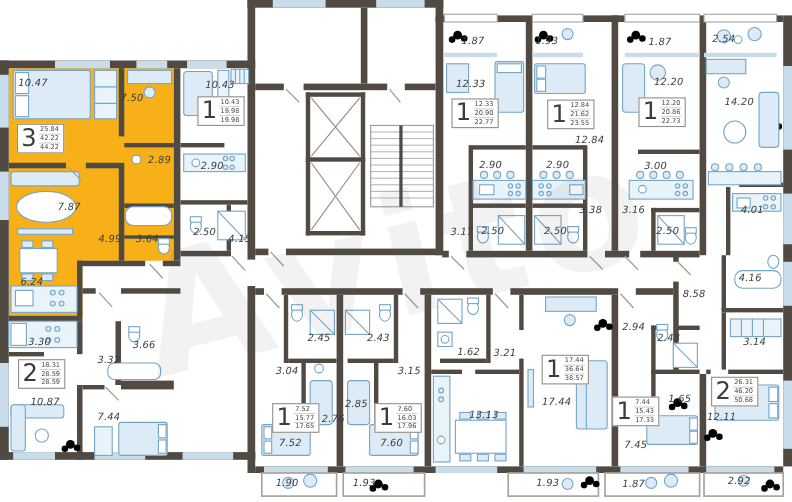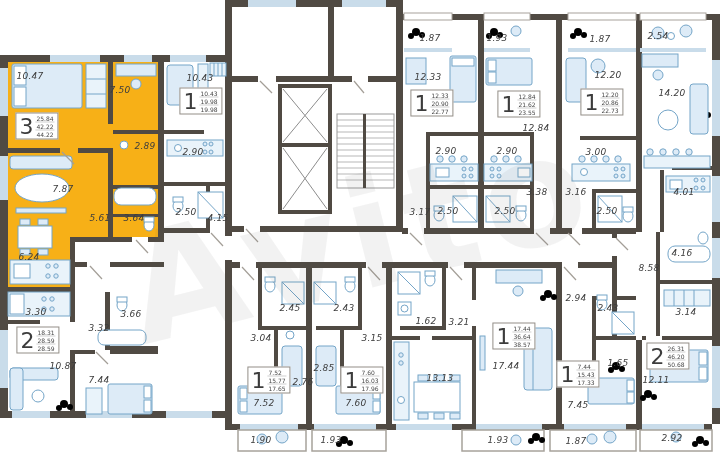--- a/index.html
+++ b/index.html
@@ -463,26 +463,26 @@
       <path d="M96,352 L108,364"></path>
     </g>
   </svg>
 
   <div id="labels">
       <span class="rlabel" style="left: 30px; top: 76px;">10.47</span>
       <span class="rlabel" style="left: 120px; top: 90px;">7.50</span>
       <span class="rlabel" style="left: 133px; top: 146px; margin-left: 12px;">2.89</span>
       <span class="rlabel" style="left: 63px; top: 189px;">7.87</span>
       <span class="rlabel" style="left: 134px; top: 202px; margin-top: 16px;">3.64</span>
-      <span class="rlabel" style="left: 100px; top: 218px;">5.61</span>
+      <span class="rlabel" style="left: 100px; top: 218px;">4.99</span>
       <span class="rlabel" style="left: 29px; top: 257px;">6.24</span>
       <span class="rlabel" style="left: 36px; top: 312px;">3.30</span>
       <span class="rlabel" style="left: 131px; top: 314px;">3.66</span>
       <span class="rlabel" style="left: 99px; top: 328px;">3.32</span>
-      <span class="rlabel" style="left: 41px; top: 366px; margin-left: 22px;">10.87</span>
+      <span class="rlabel" style="left: 41px; top: 366px;">10.87</span>
       <span class="rlabel" style="left: 99px; top: 380px;">7.44</span>
       <span class="rlabel" style="left: 200px; top: 78px;">10.43</span>
       <span class="rlabel" style="left: 193px; top: 152px;">2.90</span>
       <span class="rlabel" style="left: 186px; top: 212px;">2.50</span>
       <span class="rlabel" style="left: 218px; top: 218px;">4.15</span>
       <span class="rlabel" style="left: 430px; top: 38px;">1.87</span>
       <span class="rlabel" style="left: 428px; top: 77px;">12.33</span>
       <span class="rlabel" style="left: 446px; top: 151px;">2.90</span>
       <span class="rlabel" style="left: 420px; top: 192px; margin-top: 20px;">3.17</span>
       <span class="rlabel" style="left: 448px; top: 211px;">2.50</span>
@@ -493,21 +493,21 @@
       <span class="rlabel" style="left: 505px; top: 211px;">2.50</span>
       <span class="rlabel" style="left: 600px; top: 39px;">1.87</span>
       <span class="rlabel" style="left: 608px; top: 75px;">12.20</span>
       <span class="rlabel" style="left: 596px; top: 152px;">3.00</span>
       <span class="rlabel" style="left: 576px; top: 192px;">3.16</span>
       <span class="rlabel" style="left: 607px; top: 211px;">2.50</span>
       <span class="rlabel" style="left: 658px; top: 36px;">2.54</span>
       <span class="rlabel" style="left: 672px; top: 93px;">14.20</span>
       <span class="rlabel" style="left: 684px; top: 192px;">4.01</span>
       <span class="rlabel" style="left: 682px; top: 253px;">4.16</span>
-      <span class="rlabel" style="left: 631px; top: 268px; margin-left: 18px;">8.58</span>
+      <span class="rlabel" style="left: 631px; top: 268px;">8.58</span>
       <span class="rlabel" style="left: 686px; top: 312px;">3.14</span>
       <span class="rlabel" style="left: 656px; top: 380px;">12.11</span>
       <span class="rlabel" style="left: 672px; top: 438px;">2.92</span>
       <span class="rlabel" style="left: 290px; top: 308px;">2.45</span>
       <span class="rlabel" style="left: 261px; top: 338px;">3.04</span>
       <span class="rlabel" style="left: 303px; top: 368px; margin-top: 14px;">2.76</span>
       <span class="rlabel" style="left: 264px; top: 403px;">7.52</span>
       <span class="rlabel" style="left: 261px; top: 440px;">1.90</span>
       <span class="rlabel" style="left: 344px; top: 308px;">2.43</span>
       <span class="rlabel" style="left: 372px; top: 338px;">3.15</span>

